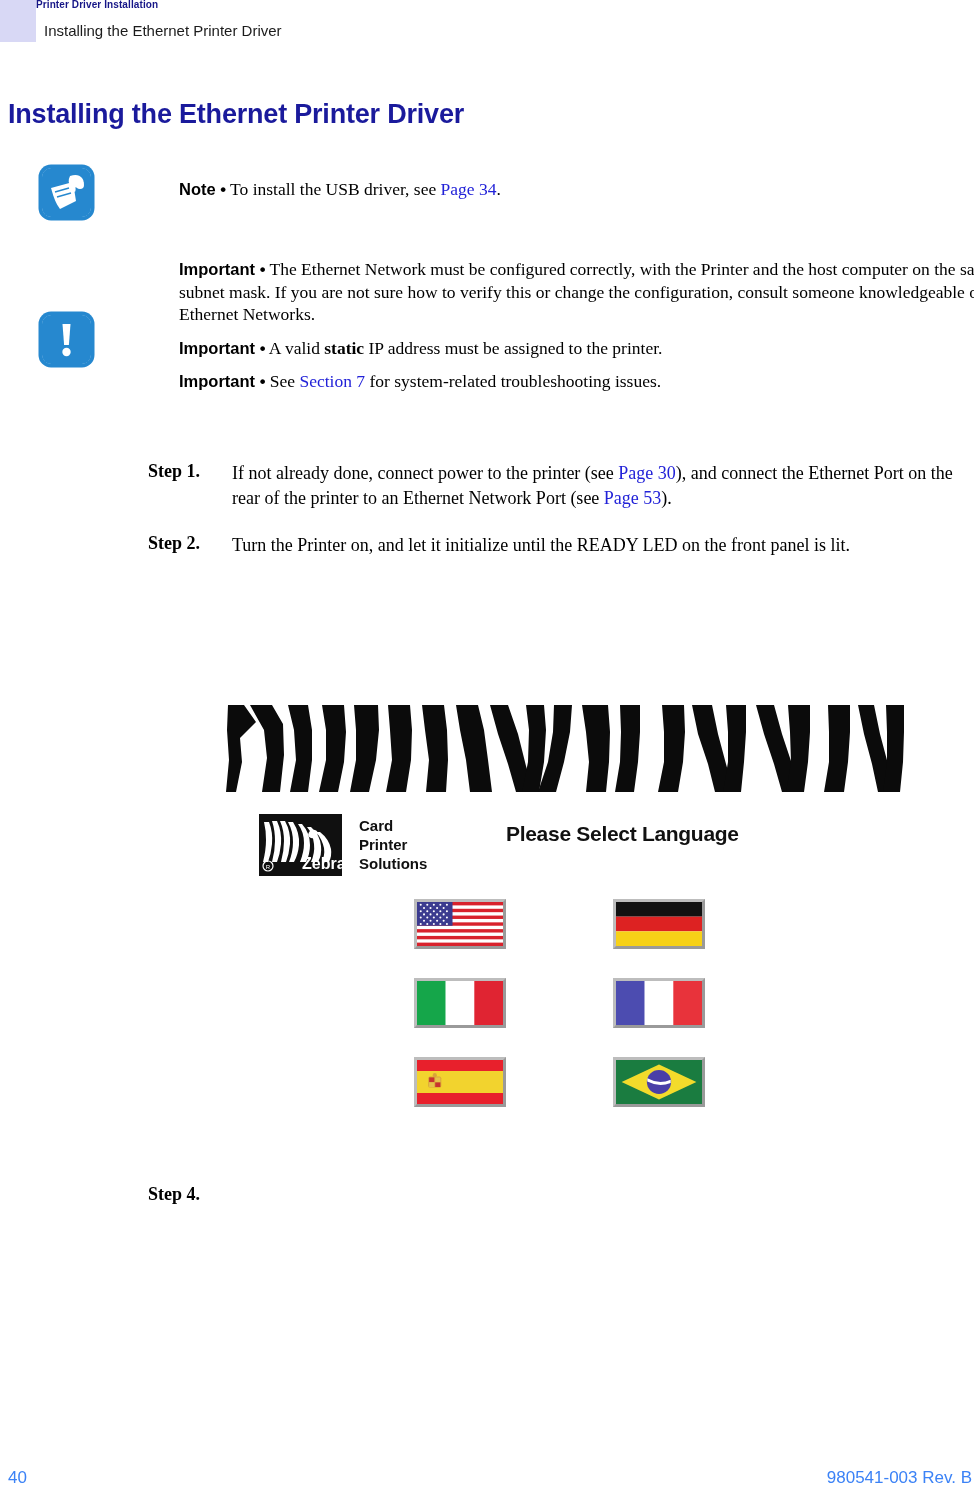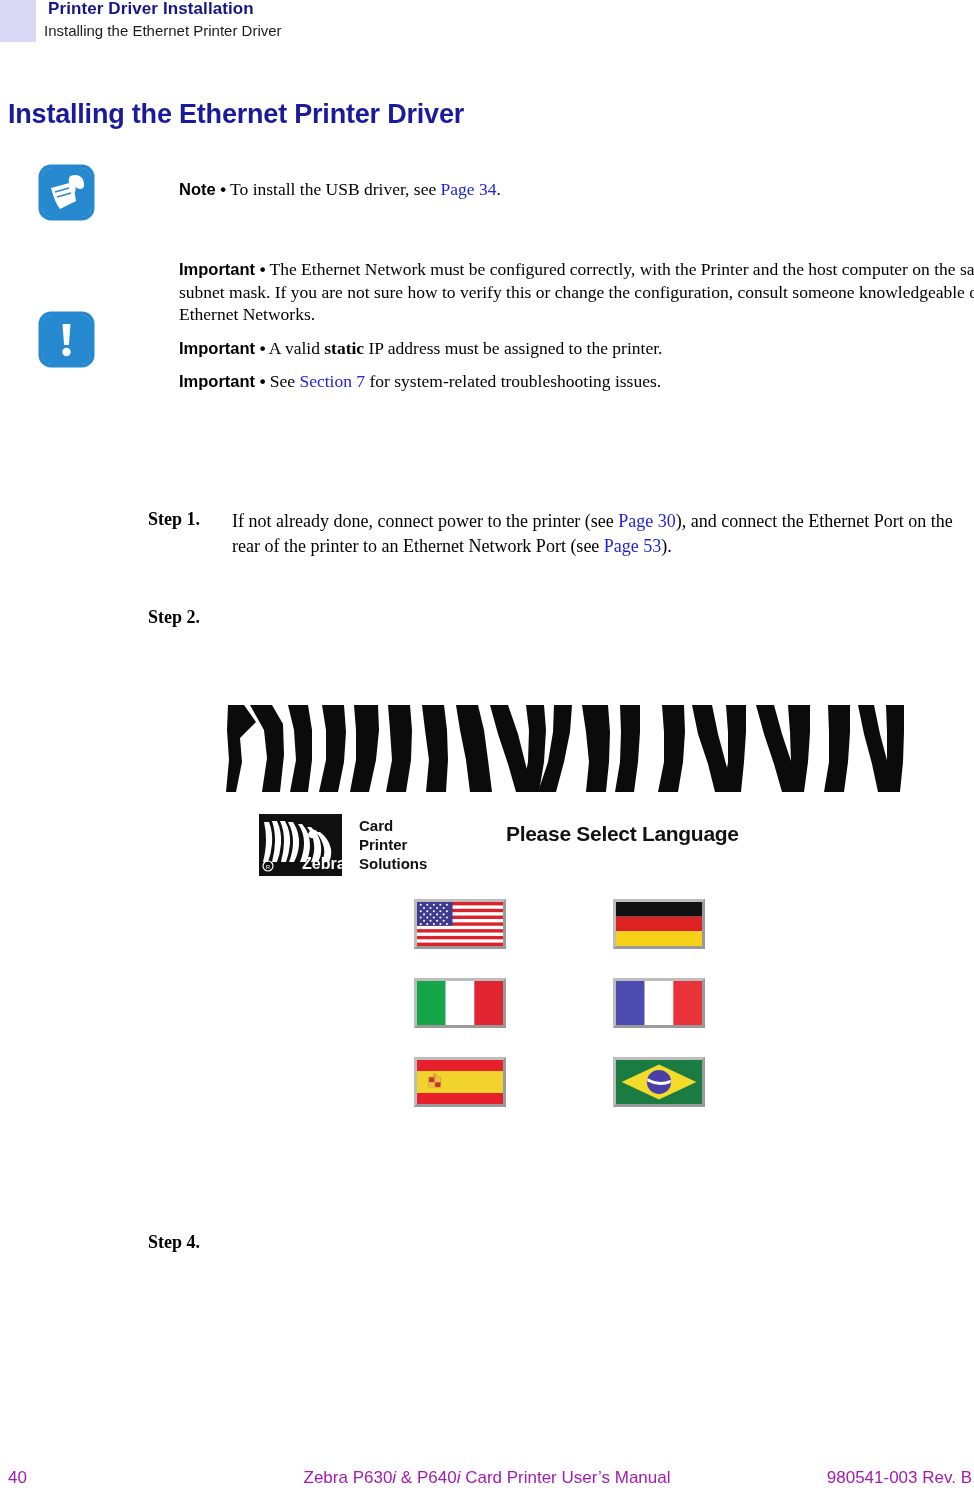--- a/index.html
+++ b/index.html
@@ -23,24 +23,24 @@
     height: 50px;
   }
   #header-swatch {
     position: absolute;
     left: 0; top: 0;
     width: 36px; height: 42px;
     background: #d8d8f5;
   }
   #header-chapter {
     position: absolute;
-    left: 48px; top: -1px;
+    left: 36px; top: -1px;
     font-family: "Liberation Sans", sans-serif;
     font-weight: bold;
-    font-size: 17px;
+    font-size: 10px;
     color: #161687;
     letter-spacing: 0.1px;
     white-space: nowrap;
   }
   #header-section {
     position: absolute;
     left: 44px; top: 22px;
     font-family: "Liberation Sans", sans-serif;
     font-size: 15px;
     color: #1b1b1b;
@@ -93,21 +93,20 @@
   #important-block { left: 40px; top: 258px; }
   #important-icon { top: 55px; }
   #important-block .admon-body { left: 115px; top: 0px; width: 830px; }
 
   
   #steps { position: absolute; left: 0; top: 461px; width: 974px; }
   .step {
     position: relative;
     margin-bottom: 22px;
     min-height: 20px;
-    margin-top: 48px;
   }
   .step-label {
     position: absolute;
     left: 148px; top: 0;
     font-family: "Liberation Serif", serif;
     font-weight: bold;
     font-size: 18px;
     white-space: nowrap;
     color: #000;
   }
@@ -161,21 +160,21 @@
   }
   .flag svg { display: block; width: 100%; height: 100%; }
 
   
   #footer {
     position: absolute;
     left: 0; top: 1468px;
     width: 974px; height: 30px;
     font-family: "Liberation Sans", sans-serif;
     font-size: 17px;
-    color: #a21caf;
+    color: #3b82f6;
   }
   #footer-page-number { position: absolute; left: 8px; top: 0; }
   #footer-manual-title { position: absolute; left: 0; top: 0; width: 974px; text-align: center; }
   #footer-manual-title i { font-style: italic; }
   #footer-doc-number { position: absolute; right: 2px; top: 0; }
 </style>
 </head>
 <body>
 
 <div id="running-header">
@@ -232,20 +231,21 @@
 
 <div id="steps">
 
   <div class="step">
     <span class="step-label">Step 1.</span>
     <div class="step-text"><span>If not already done, connect power to the printer (see </span><span class="xref">Page 30</span><span>), and connect the Ethernet Port on the rear of the printer to an Ethernet Network Port (see </span><span class="xref">Page 53</span><span>).</span></div>
   </div>
 
   <div class="step">
     <span class="step-label">Step 2.</span>
+    <div class="step-text"><span>Turn the Printer on, and let it initialize until the READY LED on the front panel is lit.</span></div>
   </div>
 
 
 </div>
 
 <div id="splash">
 
   <div id="zebra-stripes">
     <svg width="680" height="96" viewBox="0 0 680 96" preserveAspectRatio="none" aria-hidden="true">
       <rect x="0" y="0" width="680" height="96" fill="#ffffff"></rect>
@@ -401,15 +401,14 @@
 </div>
 
 <div id="step-4-wrap" style="position:absolute; left:0; top:1184px; width:974px;">
   <div class="step" style="margin-bottom:0;">
     <span class="step-label">Step 4.</span>
   </div>
 </div>
 
 <div id="footer">
   <span id="footer-page-number">40</span>
-  <span id="footer-manual-title"><span>Zebra P630</span><i>i</i><span> &amp; P640</span><i>i</i><span> Card Printer User’s Manual</span></span>
   <span id="footer-doc-number">980541-003 Rev. B</span>
 </div>
 
 </body></html>

